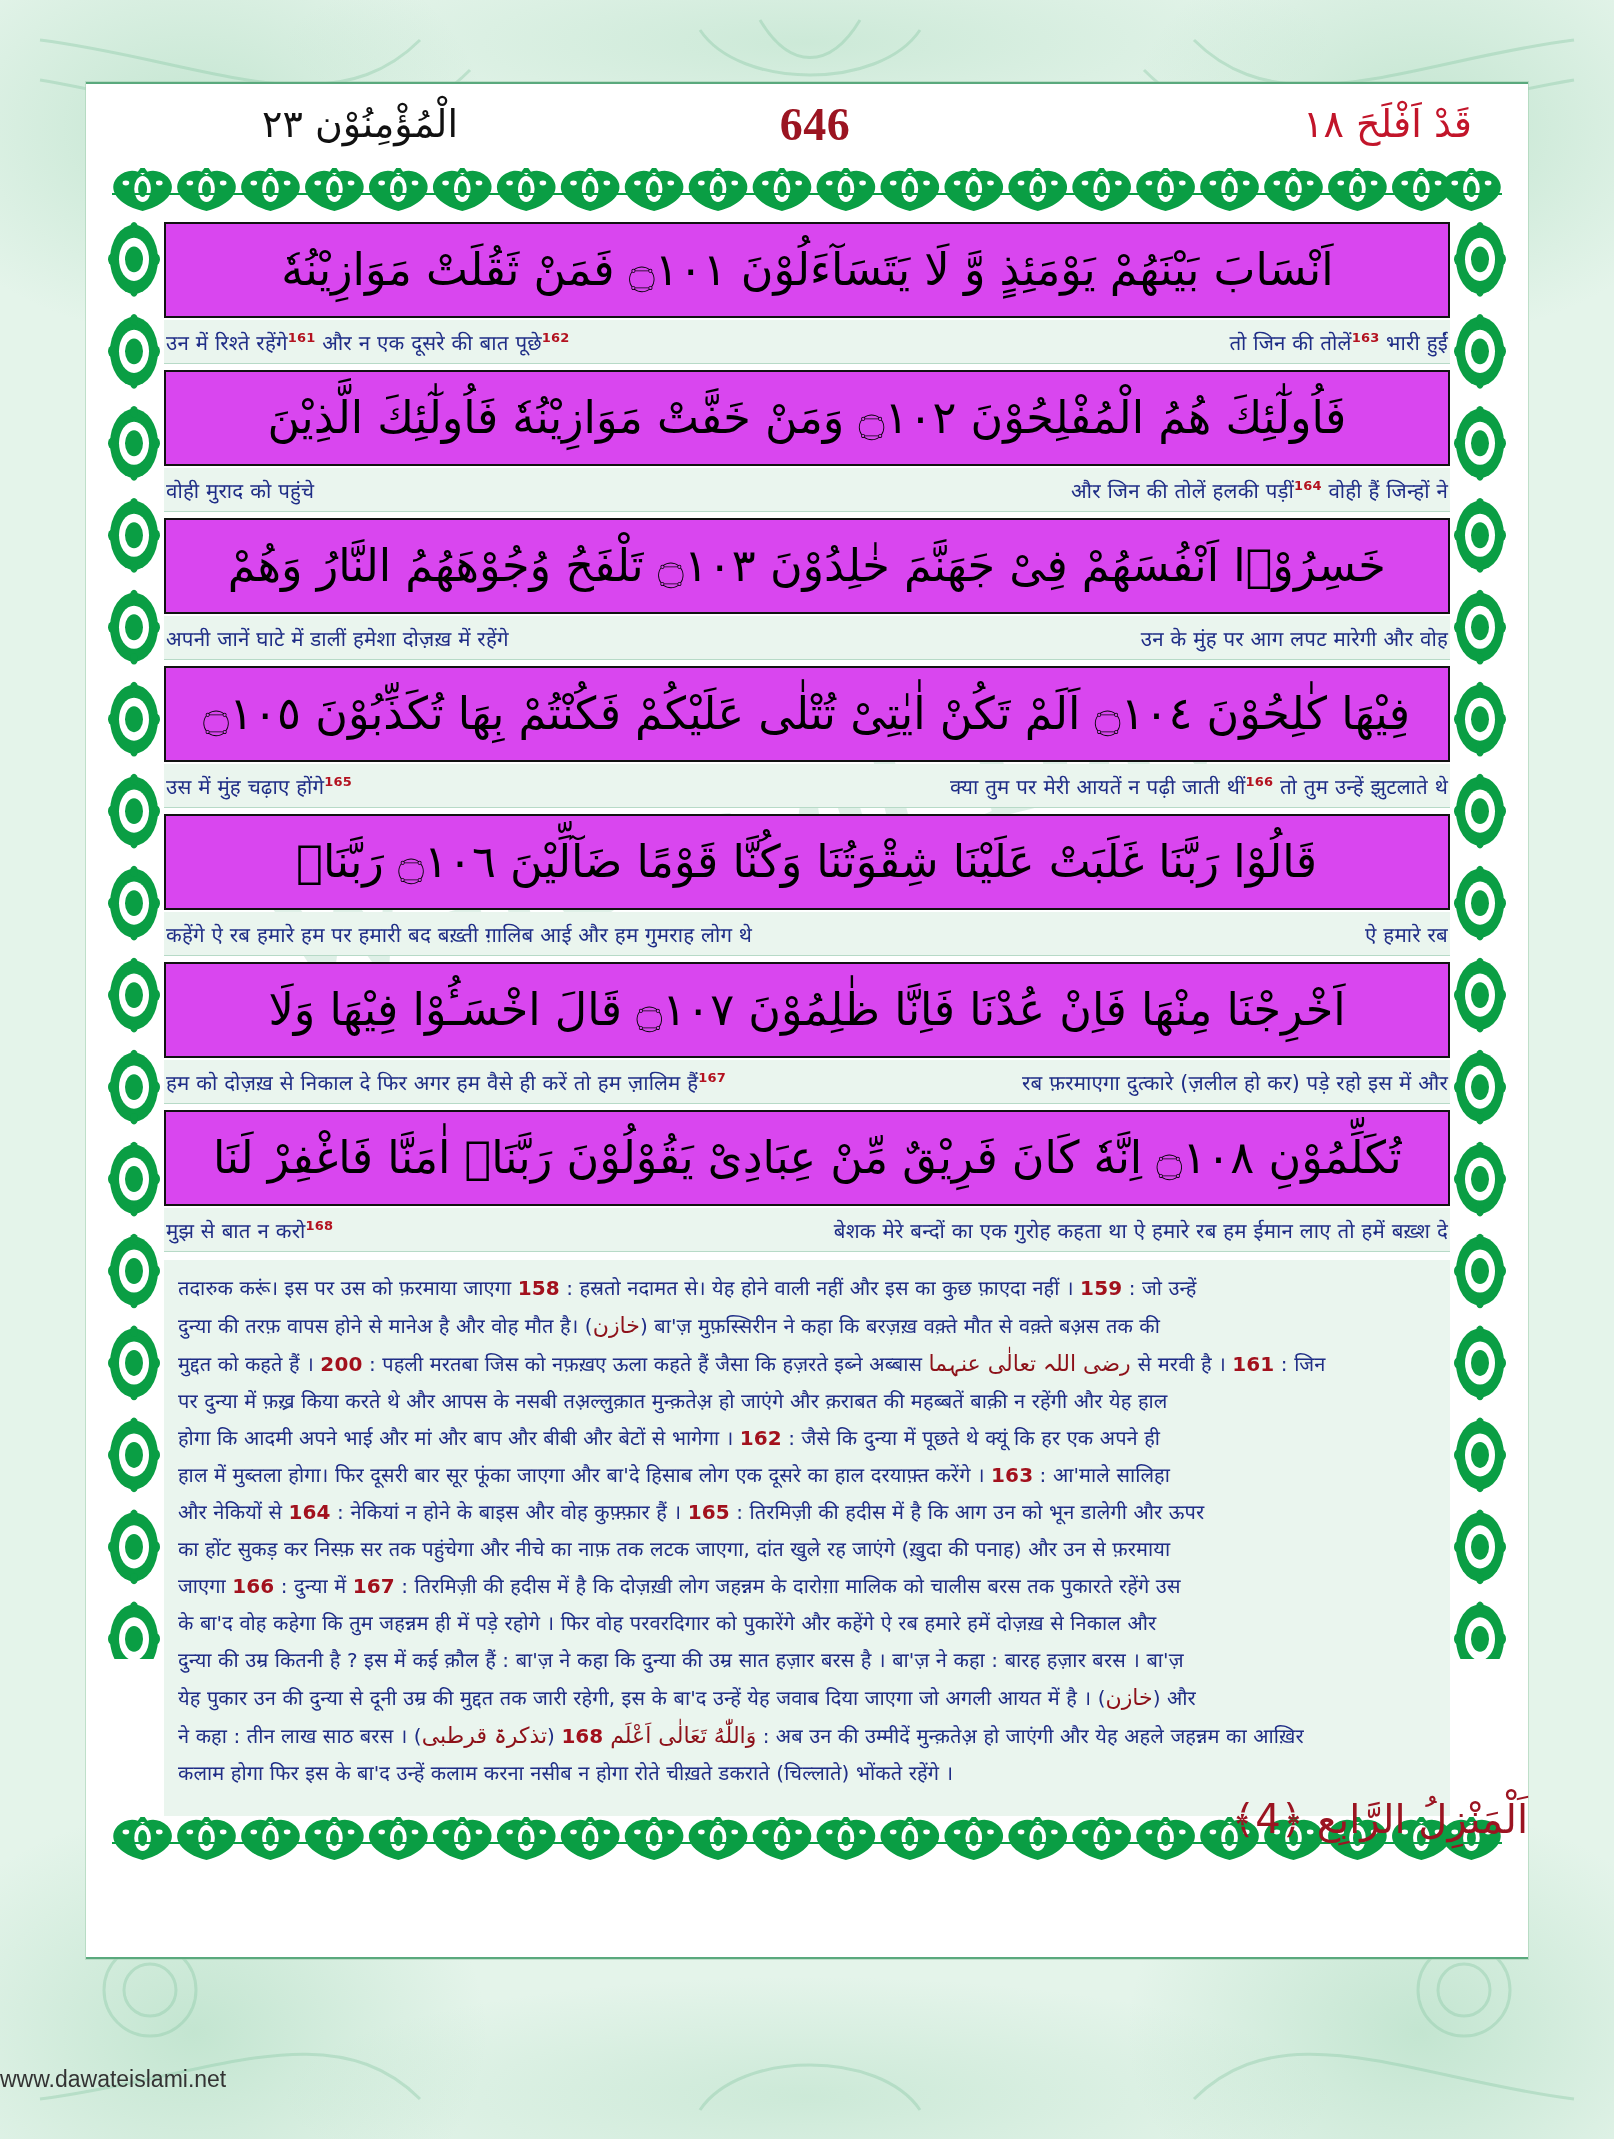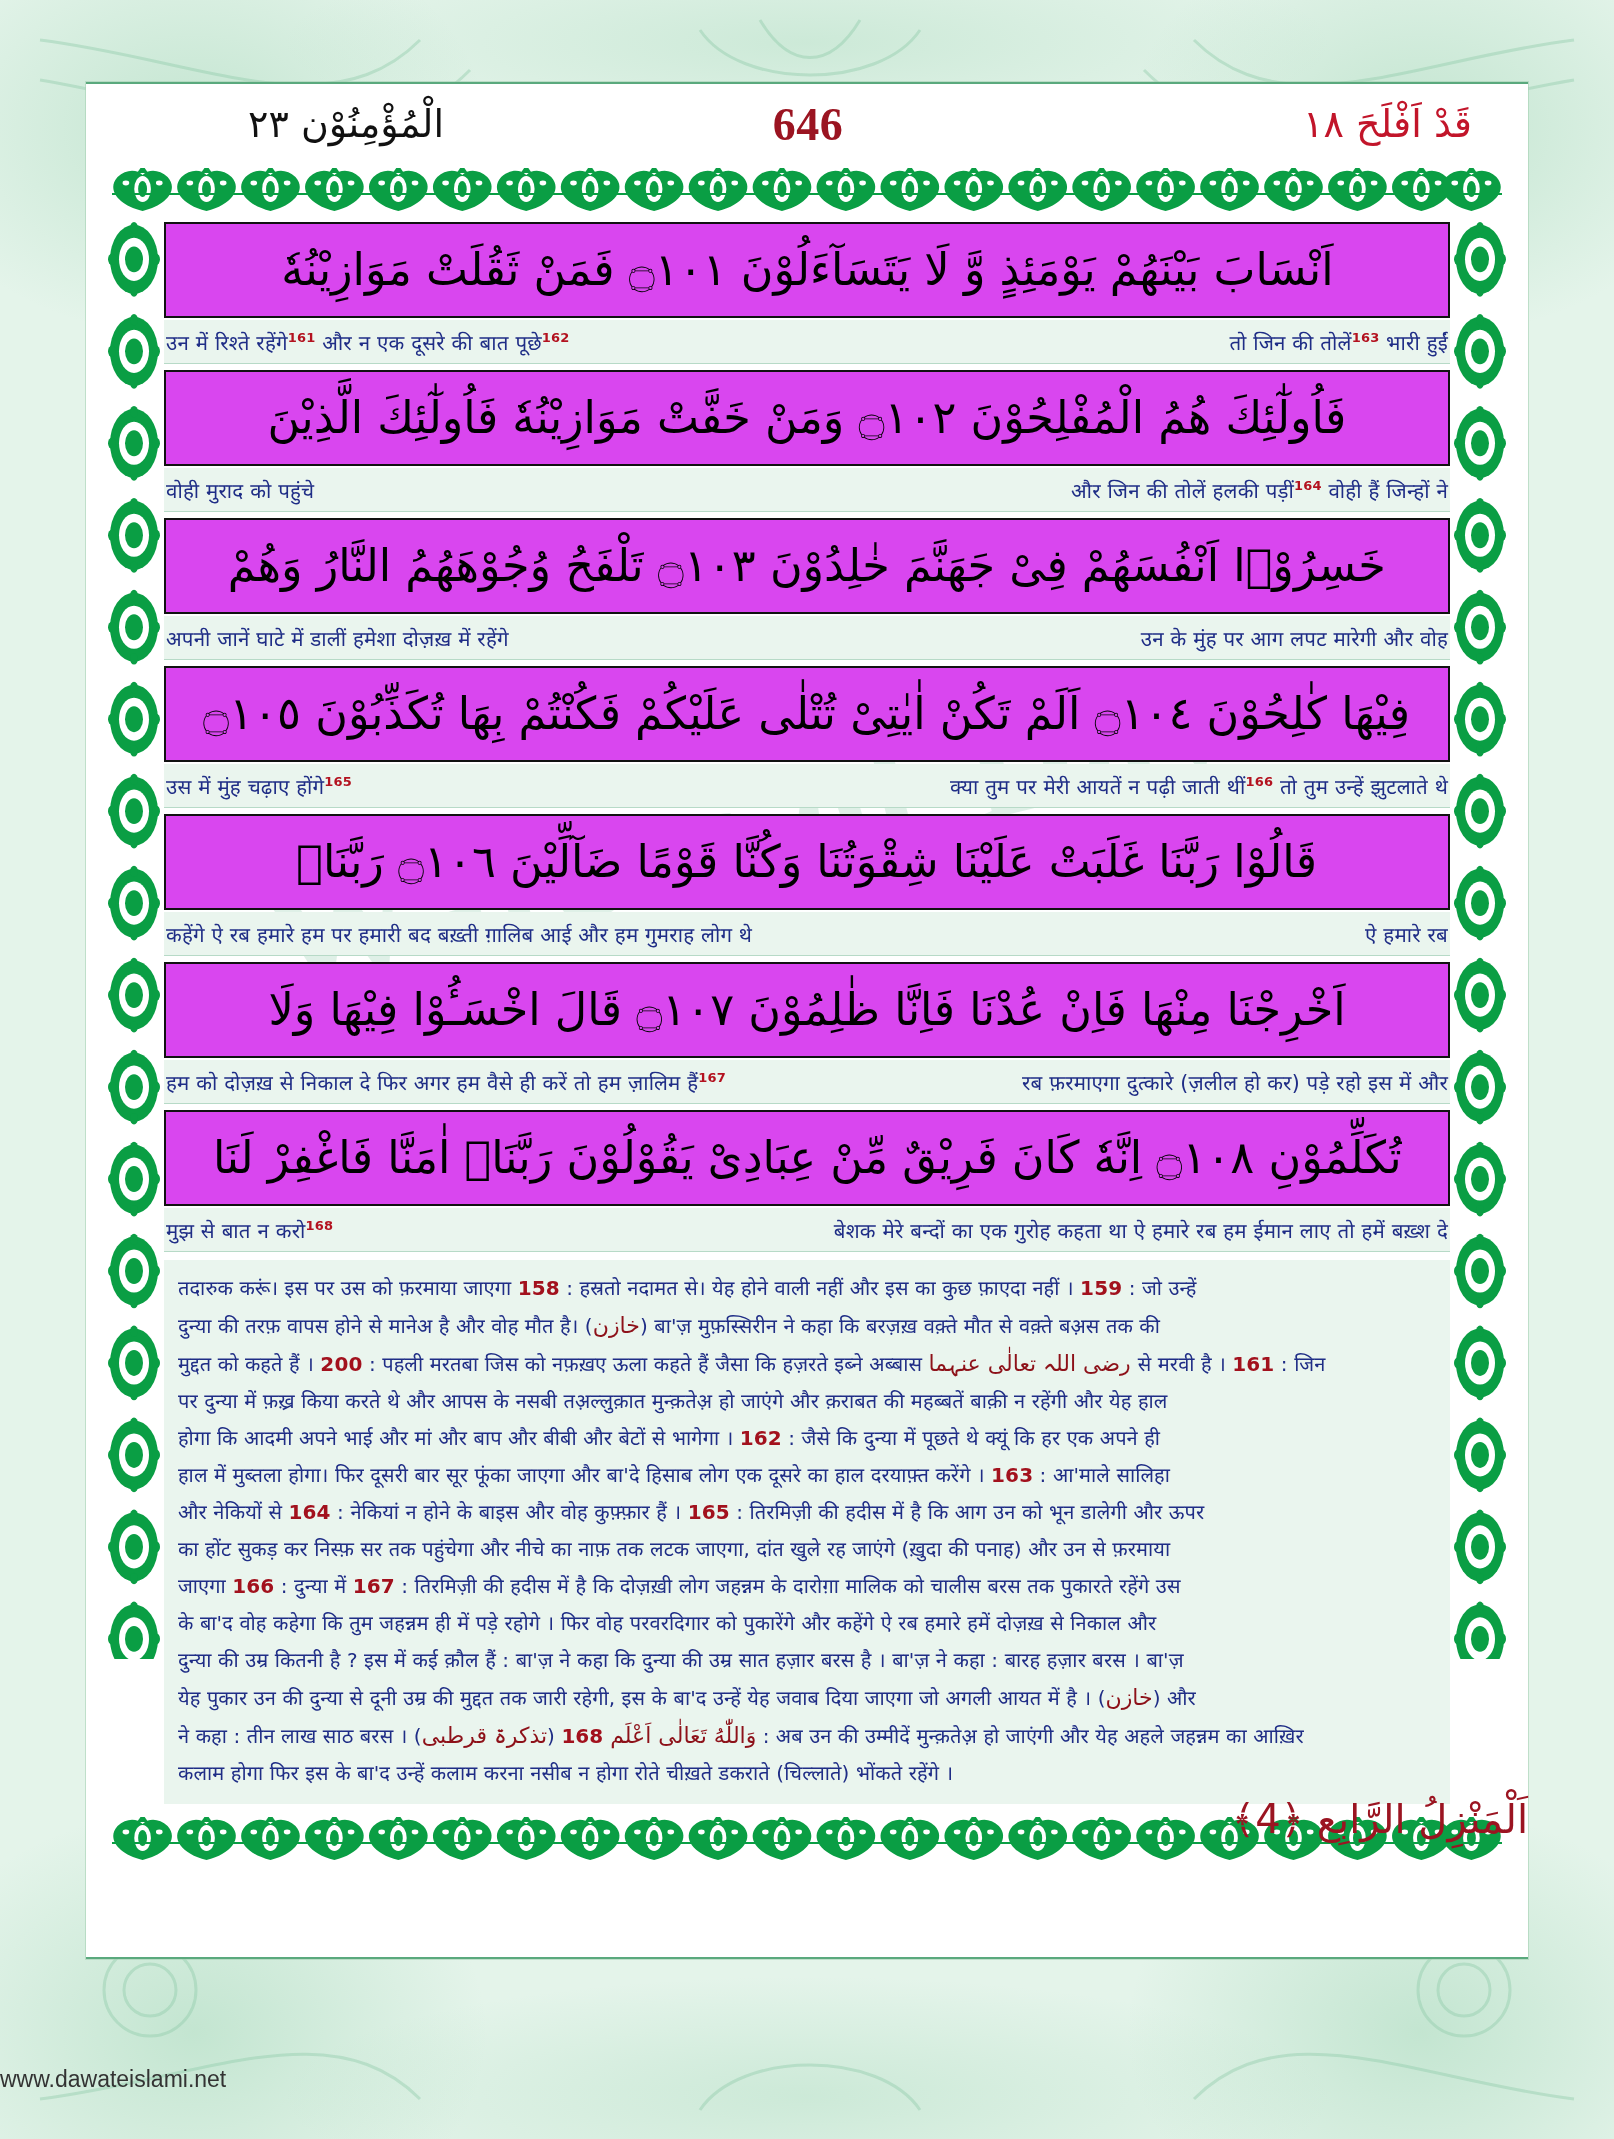--- a/index.html
+++ b/index.html
@@ -42,21 +42,21 @@
     box-shadow: 0 0 0 1px rgba(160,205,175,.55);
   }
   .sheet-rule {
     position:absolute; left:0; right:0; height:2px; background:#5aa97d;
   }
   .sheet-rule.top { top:0; }
   .sheet-rule.bottom { bottom:0; }
 
   
   #header {
-    position: absolute; left: 2px; right: 0; top: 6px; height: 72px;
+    position: absolute; left: 16px; right: 0; top: 6px; height: 72px;
     display: flex; align-items: center; padding: 0 56px;
   }
   #header .side { flex: 0 0 auto; min-width: 300px; }
   #header .mid  { flex: 1 1 auto; text-align: center; }
   .surah-name {
     font-family: "DejaVu Sans", sans-serif;
     font-size: 38px; color: #111; direction: rtl; white-space: nowrap;
     line-height: 1;
   }
   .page-number {
@@ -137,21 +137,21 @@
     white-space: nowrap;
     letter-spacing: .2px;
   }
   .trans-text sup { color:#b3121f; font-size:13px; font-weight:700; }
   .trans-seg { flex: 0 0 auto; }
   .trans-seg.b { margin-left: auto; }
 
   
   #footnotes {
     background: #eaf5ee;
-    padding: 10px 14px 12px 14px;
+    padding: 10px 14px 24px 14px;
     margin-top: 8px;
   }
   .fn-line {
     font-family: "DejaVu Sans", sans-serif;
     font-size: 20px;
     color: #1f2d86;
     line-height: 37px;
     white-space: nowrap;
     letter-spacing: .1px;
   }

